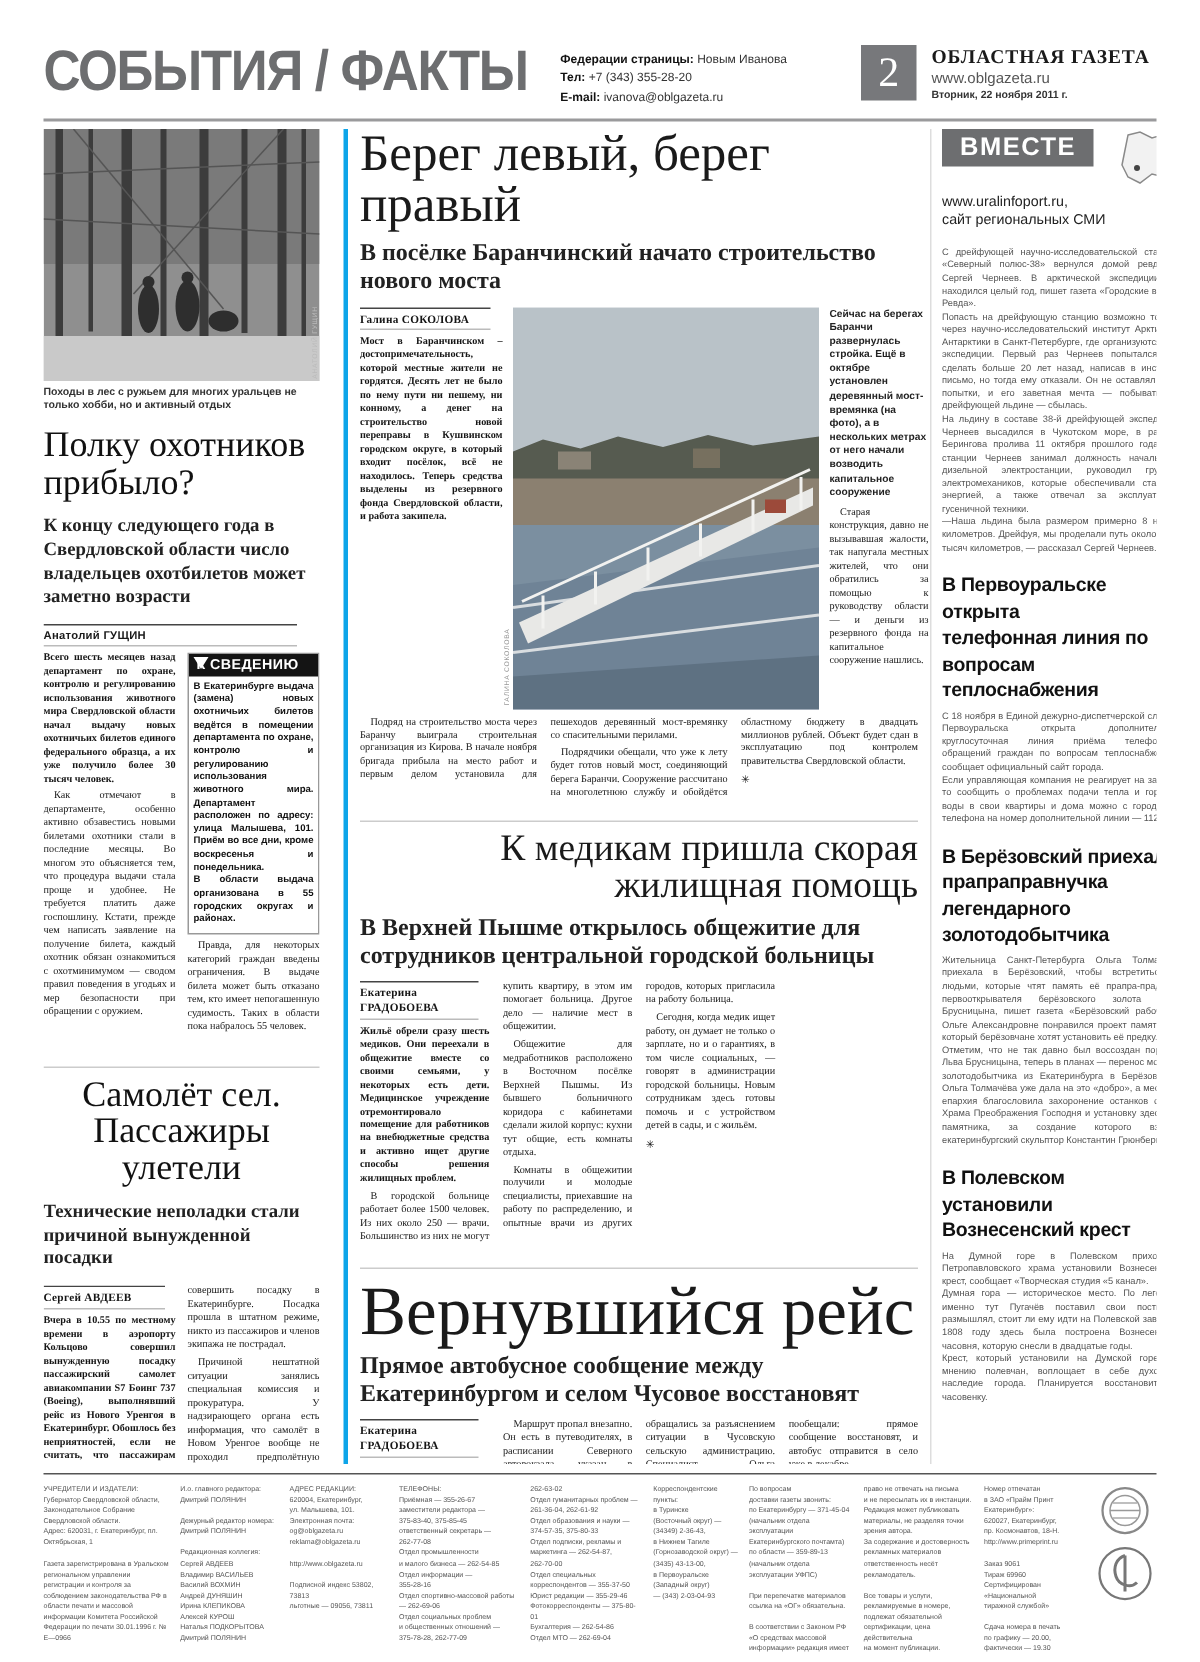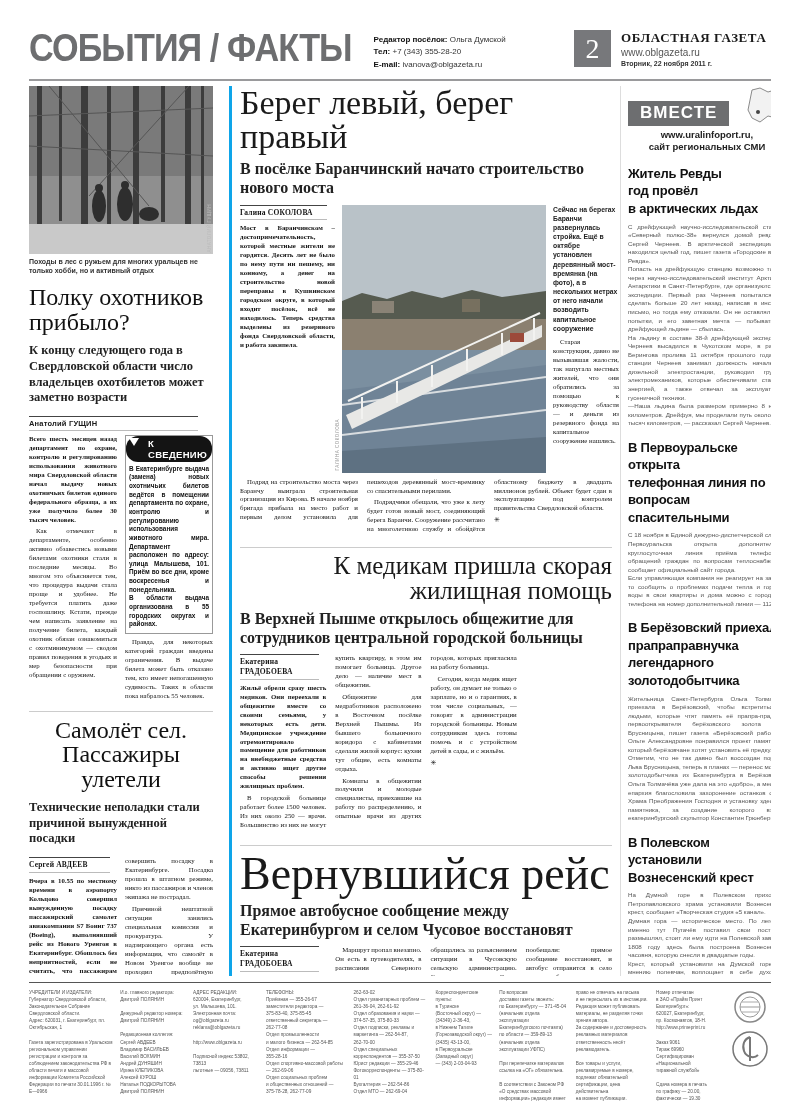--- a/index.html
+++ b/index.html
@@ -31,21 +31,21 @@
 
   
   .photoL { position: relative; width: 184px; height: 168px; }
   .photo-cap { font-size: 7px; font-weight: bold; color: #333; line-height: 1.3; margin: 3px 0 10px; }
   .vcred { position: absolute; right: 1px; bottom: 2px; writing-mode: vertical-rl; transform: rotate(180deg); font-size: 4.5px; color: #bbb; letter-spacing: .5px; }
   .hL { font-family: "Liberation Serif", serif; font-size: 24px; line-height: 1.02; font-weight: normal; color: #111; margin-bottom: 9px; }
   .hLsub { font-family: "Liberation Serif", serif; font-size: 12.5px; font-weight: bold; line-height: 1.25; color: #222; margin-bottom: 10px; }
   .twoCol { display: flex; gap: 8px; overflow: hidden; }
   .halfcol { width: 88px; flex: none; }
   .kbox { border: 1px solid #999; margin-bottom: 4px; }
-  .kbox-h { background: #141414; color: #fff; font-size: 9.5px; font-weight: bold; padding: 2px 3px 2px 22px; position: relative; letter-spacing: .3px; border-radius: 12px; }
+  .kbox-h { background: #141414; color: #fff; font-size: 9.5px; font-weight: bold; padding: 2px 3px 2px 5px; position: relative; letter-spacing: .3px; }
   .kbox-h .tri { position: absolute; left: 3px; top: 2px; width: 0; height: 0; border-left: 5px solid transparent; border-right: 5px solid transparent; border-top: 8px solid #fff; }
   .kbox-b { font-size: 6.4px; font-weight: bold; line-height: 1.35; text-align: justify; padding: 3px 3px 4px; white-space: pre-line; color: #111; }
   .art-plane { margin-top: 8px; border-top: 1px solid #ccc; padding-top: 6px; }
   .preline { white-space: pre-line; text-align: center; }
 
   
   .hM1 { font-family: "Liberation Serif", serif; font-size: 34px; line-height: 1; font-weight: normal; margin-bottom: 5px; }
   .hMsub { font-family: "Liberation Serif", serif; font-size: 16px; font-weight: bold; color: #222; margin-bottom: 7px; line-height: 1.2; }
   .m-row { display: flex; gap: 7px; }
   .m-c1 { width: 95px; flex: none; }
@@ -54,44 +54,44 @@
   .m-capcol { width: 66px; flex: none; }
   .m-cap { font-size: 6.8px; font-weight: bold; line-height: 1.35; color: #222; margin-bottom: 5px; }
   .cols3 { column-count: 3; column-gap: 9px; column-fill: auto; height: 62px; margin-top: 5px; overflow: hidden; }
   .cols4 { column-count: 4; column-gap: 9px; column-fill: auto; overflow: hidden; }
   .cols2 { column-count: 2; column-gap: 8px; column-fill: auto; overflow: hidden; }
   .m-art2 { border-top: 1px solid #ccc; margin-top: 7px; padding-top: 5px; }
   .hM2 { font-family: "Liberation Serif", serif; font-size: 25px; line-height: 1.02; font-weight: normal; margin-bottom: 5px; text-align: right; }
   .hM3 { font-family: "Liberation Serif", serif; font-size: 46px; line-height: 1; font-weight: normal; margin-bottom: 4px; }
 
   
-  .vband { display: flex; align-items: flex-end; }
+  .vband { display: flex; align-items: flex-start; }
   .vband-label { background: #6d6e70; color: #fff; font-weight: bold; font-size: 17px; letter-spacing: 1px; padding: 2px 12px 3px; }
   .vband svg { margin-left: auto; }
-  .vsite { font-weight: bold; font-size: 9.5px; line-height: 1.25; color: #222; margin: 3px 0 12px; white-space: pre-line; text-align: center; }
+  .vsite { font-weight: normal; font-size: 9.5px; line-height: 1.25; color: #222; margin: 3px 0 12px; white-space: pre-line; }
   .sb-item { margin-bottom: 11px; }
   .sb-h { font-size: 13px; font-weight: bold; line-height: 1.35; letter-spacing: -.2px; margin-bottom: 5px; white-space: pre-line; color: #111; }
   .sb-b { font-size: 6.2px; line-height: 1.38; color: #555; text-align: justify; white-space: pre-line; }
 
   
   .foot { border-top: 1px solid #555; margin-top: 6px; padding-top: 6px; display: flex; gap: 7px; font-size: 4.7px; line-height: 1.5; color: #555; }
   .fc { white-space: pre-line; }
   .fc1 { width: 92px; } .fc2 { width: 72px; } .fc3 { width: 72px; } .fc4 { width: 88px; }
   .fc5 { width: 82px; } .fc6 { width: 62px; } .fc7 { width: 76px; } .fc8 { width: 80px; } .fc9 { width: 72px; }
   .stamps { width: 46px; display: flex; flex-direction: column; gap: 4px; align-items: center; }
 </style>
 </head>
 <body>
 
 <div class="page">
 
   <header class="hdr">
     <div class="hdr-title">СОБЫТИЯ / ФАКТЫ</div>
     <div class="hdr-editor">
-      <div><b>Редактор посёлок:</b> <span>Ольга Думской</span></div>
+      <div><b>Федерации страницы:</b> <span>Новым Иванова</span></div>
       <div><b>Тел:</b> <span>+7 (343) 355-28-20</span></div>
       <div><b>E-mail:</b> <span>ivanova@oblgazeta.ru</span></div>
     </div>
     <div class="hdr-right">
       <div class="pagenum">2</div>
       <div class="paperinfo">
         <div class="paper-name">ОБЛАСТНАЯ ГАЗЕТА</div>
         <div class="paper-site">www.oblgazeta.ru</div>
         <div class="paper-date">Вторник, 22 ноября 2011 г.</div>
       </div>
@@ -255,32 +255,29 @@
         <span class="vband-label">ВМЕСТЕ</span>
         <svg width="42" height="40" viewBox="0 0 42 40">
           <path d="M8,4 L16,2 L24,6 L34,3 L40,10 L38,18 L40,26 L32,32 L24,30 L16,36 L8,32 L4,24 L6,14 Z" fill="#f2f2f2" stroke="#8a8a8a" stroke-width="1"></path>
           <circle cx="14" cy="26" r="2" fill="#444"></circle>
         </svg>
       </div>
       <div class="vsite">www.uralinfoport.ru,
 сайт региональных СМИ</div>
 
       <div class="sb-item">
-        <div class="sb-h">Житель Ревды
-год провёл
-в арктических льдах</div>
         <div class="sb-b">С дрейфующей научно-исследовательской станции «Северный полюс-38» вернулся домой ревдинец Сергей Чернеев. В арктической экспедиции он находился целый год, пишет газета «Городские вести-Ревда».
 Попасть на дрейфующую станцию возможно только через научно-исследовательский институт Арктики и Антарктики в Санкт-Петербурге, где организуются все экспедиции. Первый раз Чернеев попытался это сделать больше 20 лет назад, написав в институт письмо, но тогда ему отказали. Он не оставлял свои попытки, и его заветная мечта — побывать на дрейфующей льдине — сбылась.
 На льдину в составе 38-й дрейфующей экспедиции Чернеев высадился в Чукотском море, в районе Берингова пролива 11 октября прошлого года. На станции Чернеев занимал должность начальника дизельной электростанции, руководил группой электромехаников, которые обеспечивали станцию энергией, а также отвечал за эксплуатацию гусеничной техники.
 —Наша льдина была размером примерно 8 на 12 километров. Дрейфуя, мы проделали путь около двух тысяч километров, — рассказал Сергей Чернеев.</div>
       </div>
       <div class="sb-item">
         <div class="sb-h">В Первоуральске открыта
 телефонная линия по
-вопросам спасительными</div>
+вопросам теплоснабжения</div>
         <div class="sb-b">С 18 ноября в Единой дежурно-диспетчерской службе Первоуральска открыта дополнительная круглосуточная линия приёма телефонных обращений граждан по вопросам теплоснабжения, сообщает официальный сайт города.
 Если управляющая компания не реагирует на заявки, то сообщить о проблемах подачи тепла и горячей воды в свои квартиры и дома можно с городского телефона на номер дополнительной линии — 112.</div>
       </div>
       <div class="sb-item">
         <div class="sb-h">В Берёзовский приехала
 прапраправнучка
 легендарного
 золотодобытчика</div>
         <div class="sb-b">Жительница Санкт-Петербурга Ольга Толмачёва приехала в Берёзовский, чтобы встретиться с людьми, которые чтят память её прапра-прадеда, первооткрывателя берёзовского золота Льва Брусницына, пишет газета «Берёзовский рабочий». Ольге Александровне понравился проект памятника, который берёзовчане хотят установить её предку.
 Отметим, что не так давно был воссоздан портрет Льва Брусницына, теперь в планах — перенос могилы золотодобытчика из Екатеринбурга в Берёзовский. Ольга Толмачёва уже дала на это «добро», а местная епархия благословила захоронение останков около Храма Преображения Господня и установку здесь же памятника, за создание которого взялся екатеринбургский скульптор Константин Грюнберг.</div>

